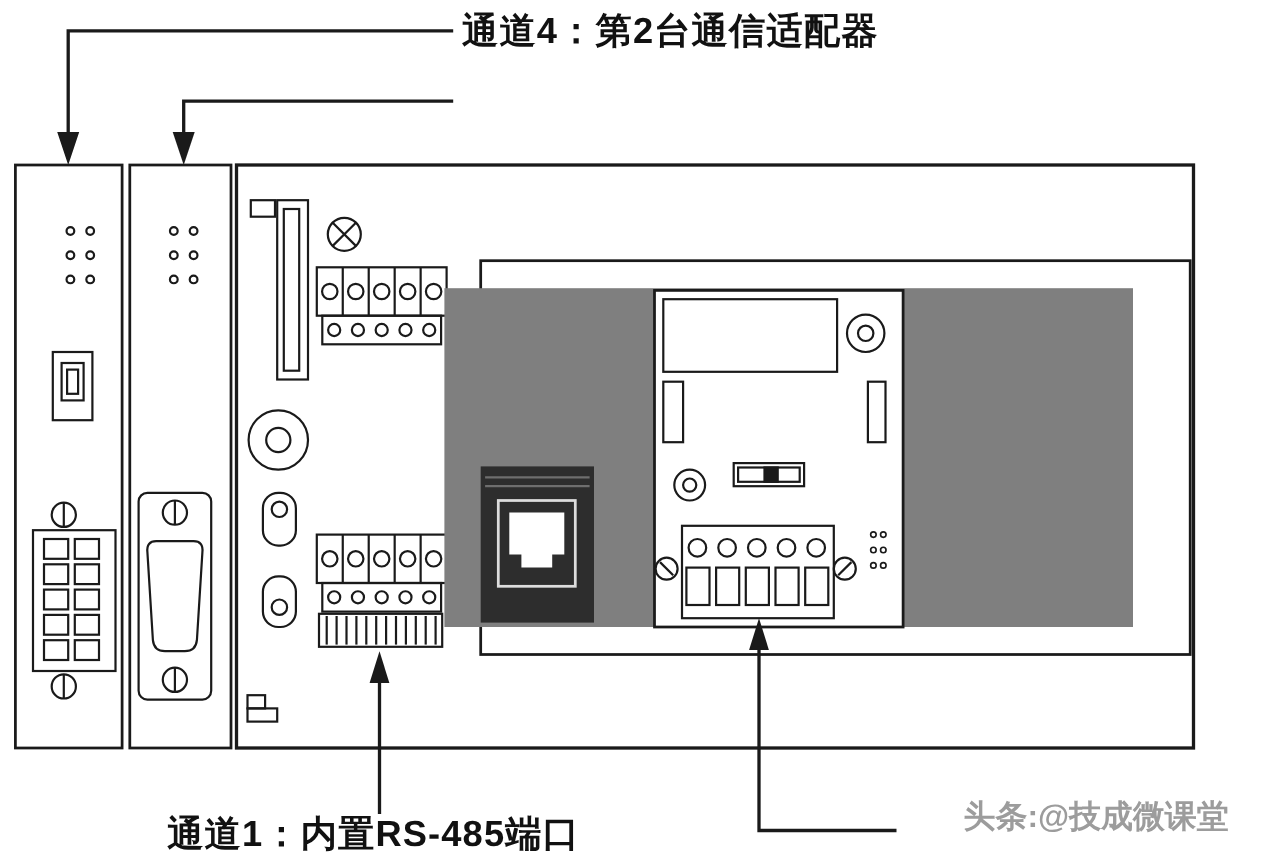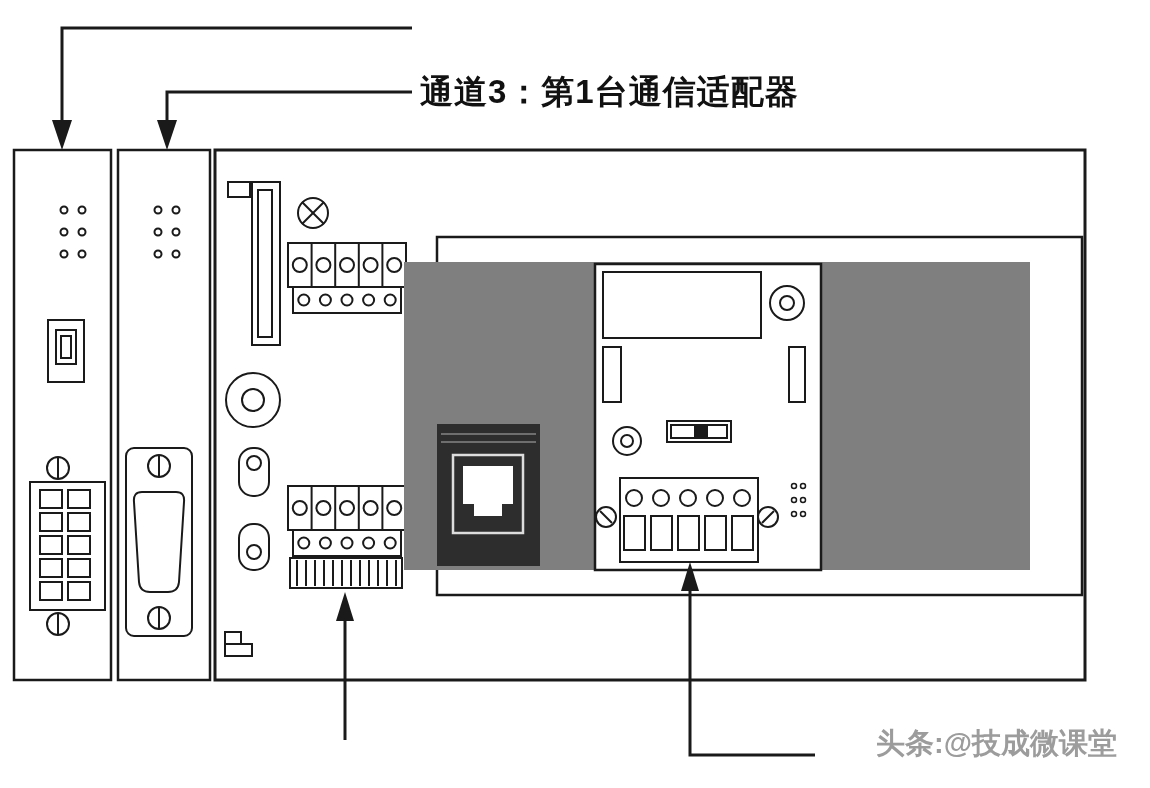--- a/index.html
+++ b/index.html
@@ -253,20 +253,21 @@
     </g>
 
     <polygon points="345,592 336,621 354,621" fill="#1a1a1a"></polygon>
     <line x1="345" y1="618" x2="345" y2="740" stroke="#1a1a1a" stroke-width="3"></line>
 
     <polygon points="690,562 681,591 699,591" fill="#1a1a1a"></polygon>
     <polyline points="690,588 690,755 815,755" stroke="#1a1a1a" stroke-width="3" fill="none"></polyline>
 
   </svg>
 
-
-  <div class="lbl" style="left:420px; top:72px;">通道3：第1台通信适配器</div>
-
+  <div class="lbl" style="left:420px; top:8px;">通道4：第2台通信适配器</div>
+
+
+  <div class="lbl" style="left:152px; top:738px;">通道1：内置RS-485端口</div>
 
 
   <div class="watermark" style="left:876px; top:726px;">头条:@技成微课堂</div>
 
 </div>
 
 </body></html>

